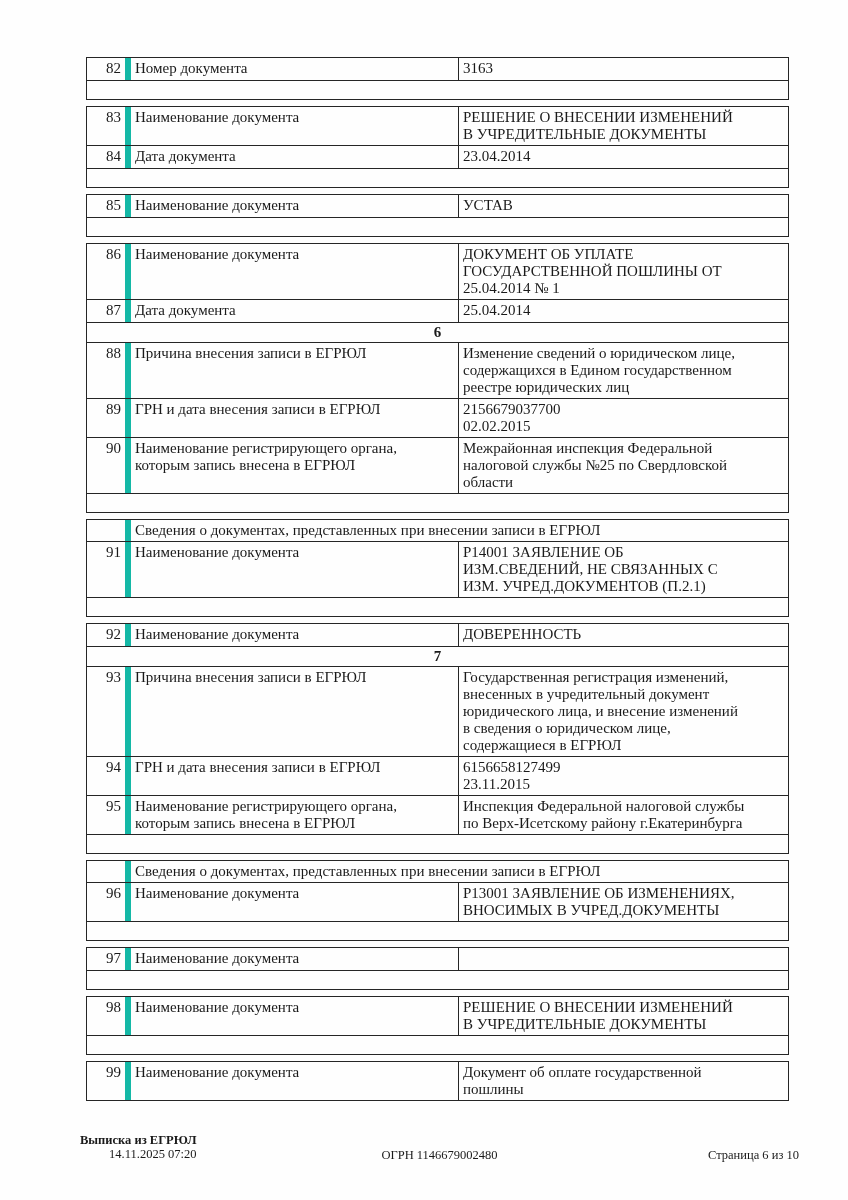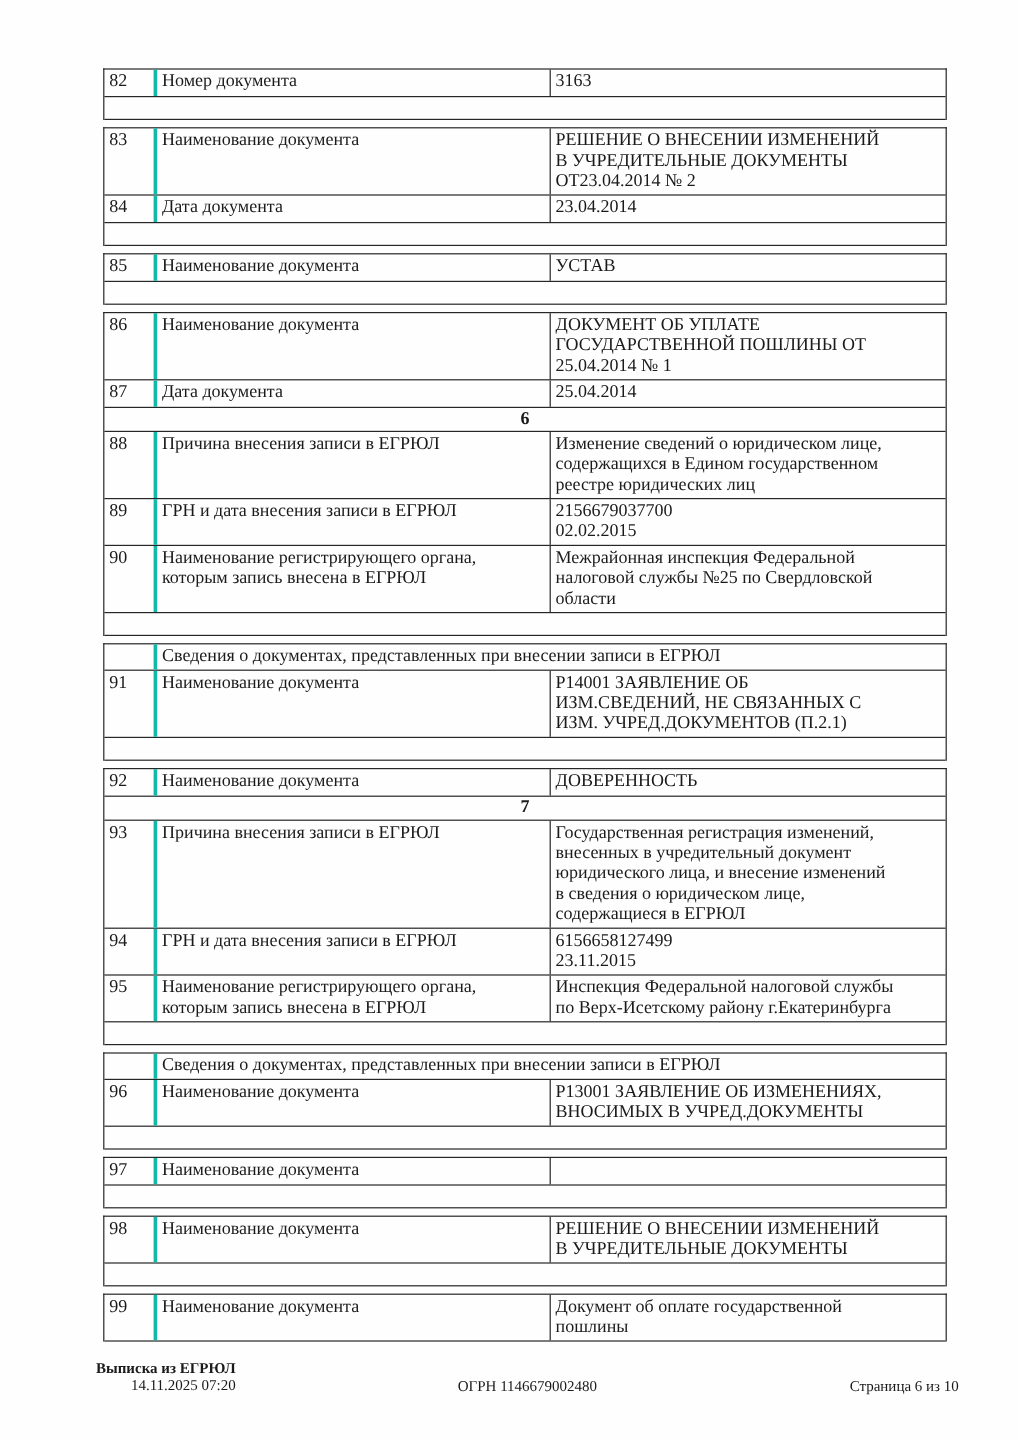--- a/index.html
+++ b/index.html
@@ -34,22 +34,22 @@
     min-height:19px;
     justify-content:center;
     align-items:center;
     font-weight:bold;
     font-size:15px;
   }
   .row.subheader { min-height:21px; }
   .cell { padding:2px 4px; box-sizing:border-box; }
   .cell.num {
     width:44px; flex:none;
-    border-right:3px solid #14b8a6;
-    text-align:left;
+    border-right:6px solid #14b8a6;
+    text-align:right;
   }
   .cell.label {
     width:328px; flex:none;
     border-right:1px solid #262626;
   }
   .cell.value { flex:1; min-width:0; }
   .cell.subhead { flex:1; min-width:0; }
   .cell.section-num { padding:1px 4px; }
   .footer {
     position:absolute;
@@ -84,21 +84,20 @@
         </div>
         <div class="row spacer"></div>
       </div>
       <div class="block">
         <div class="row field">
           <div class="cell num">83</div>
           <div class="cell label">Наименование документа</div>
           <div class="cell value">
             <div>РЕШЕНИЕ О ВНЕСЕНИИ ИЗМЕНЕНИЙ</div>
             <div>В УЧРЕДИТЕЛЬНЫЕ ДОКУМЕНТЫ</div>
-            <div>ОТ23.04.2014 № 2</div>
           </div>
         </div>
         <div class="row field">
           <div class="cell num">84</div>
           <div class="cell label">Дата документа</div>
           <div class="cell value">23.04.2014</div>
         </div>
         <div class="row spacer"></div>
       </div>
       <div class="block">

